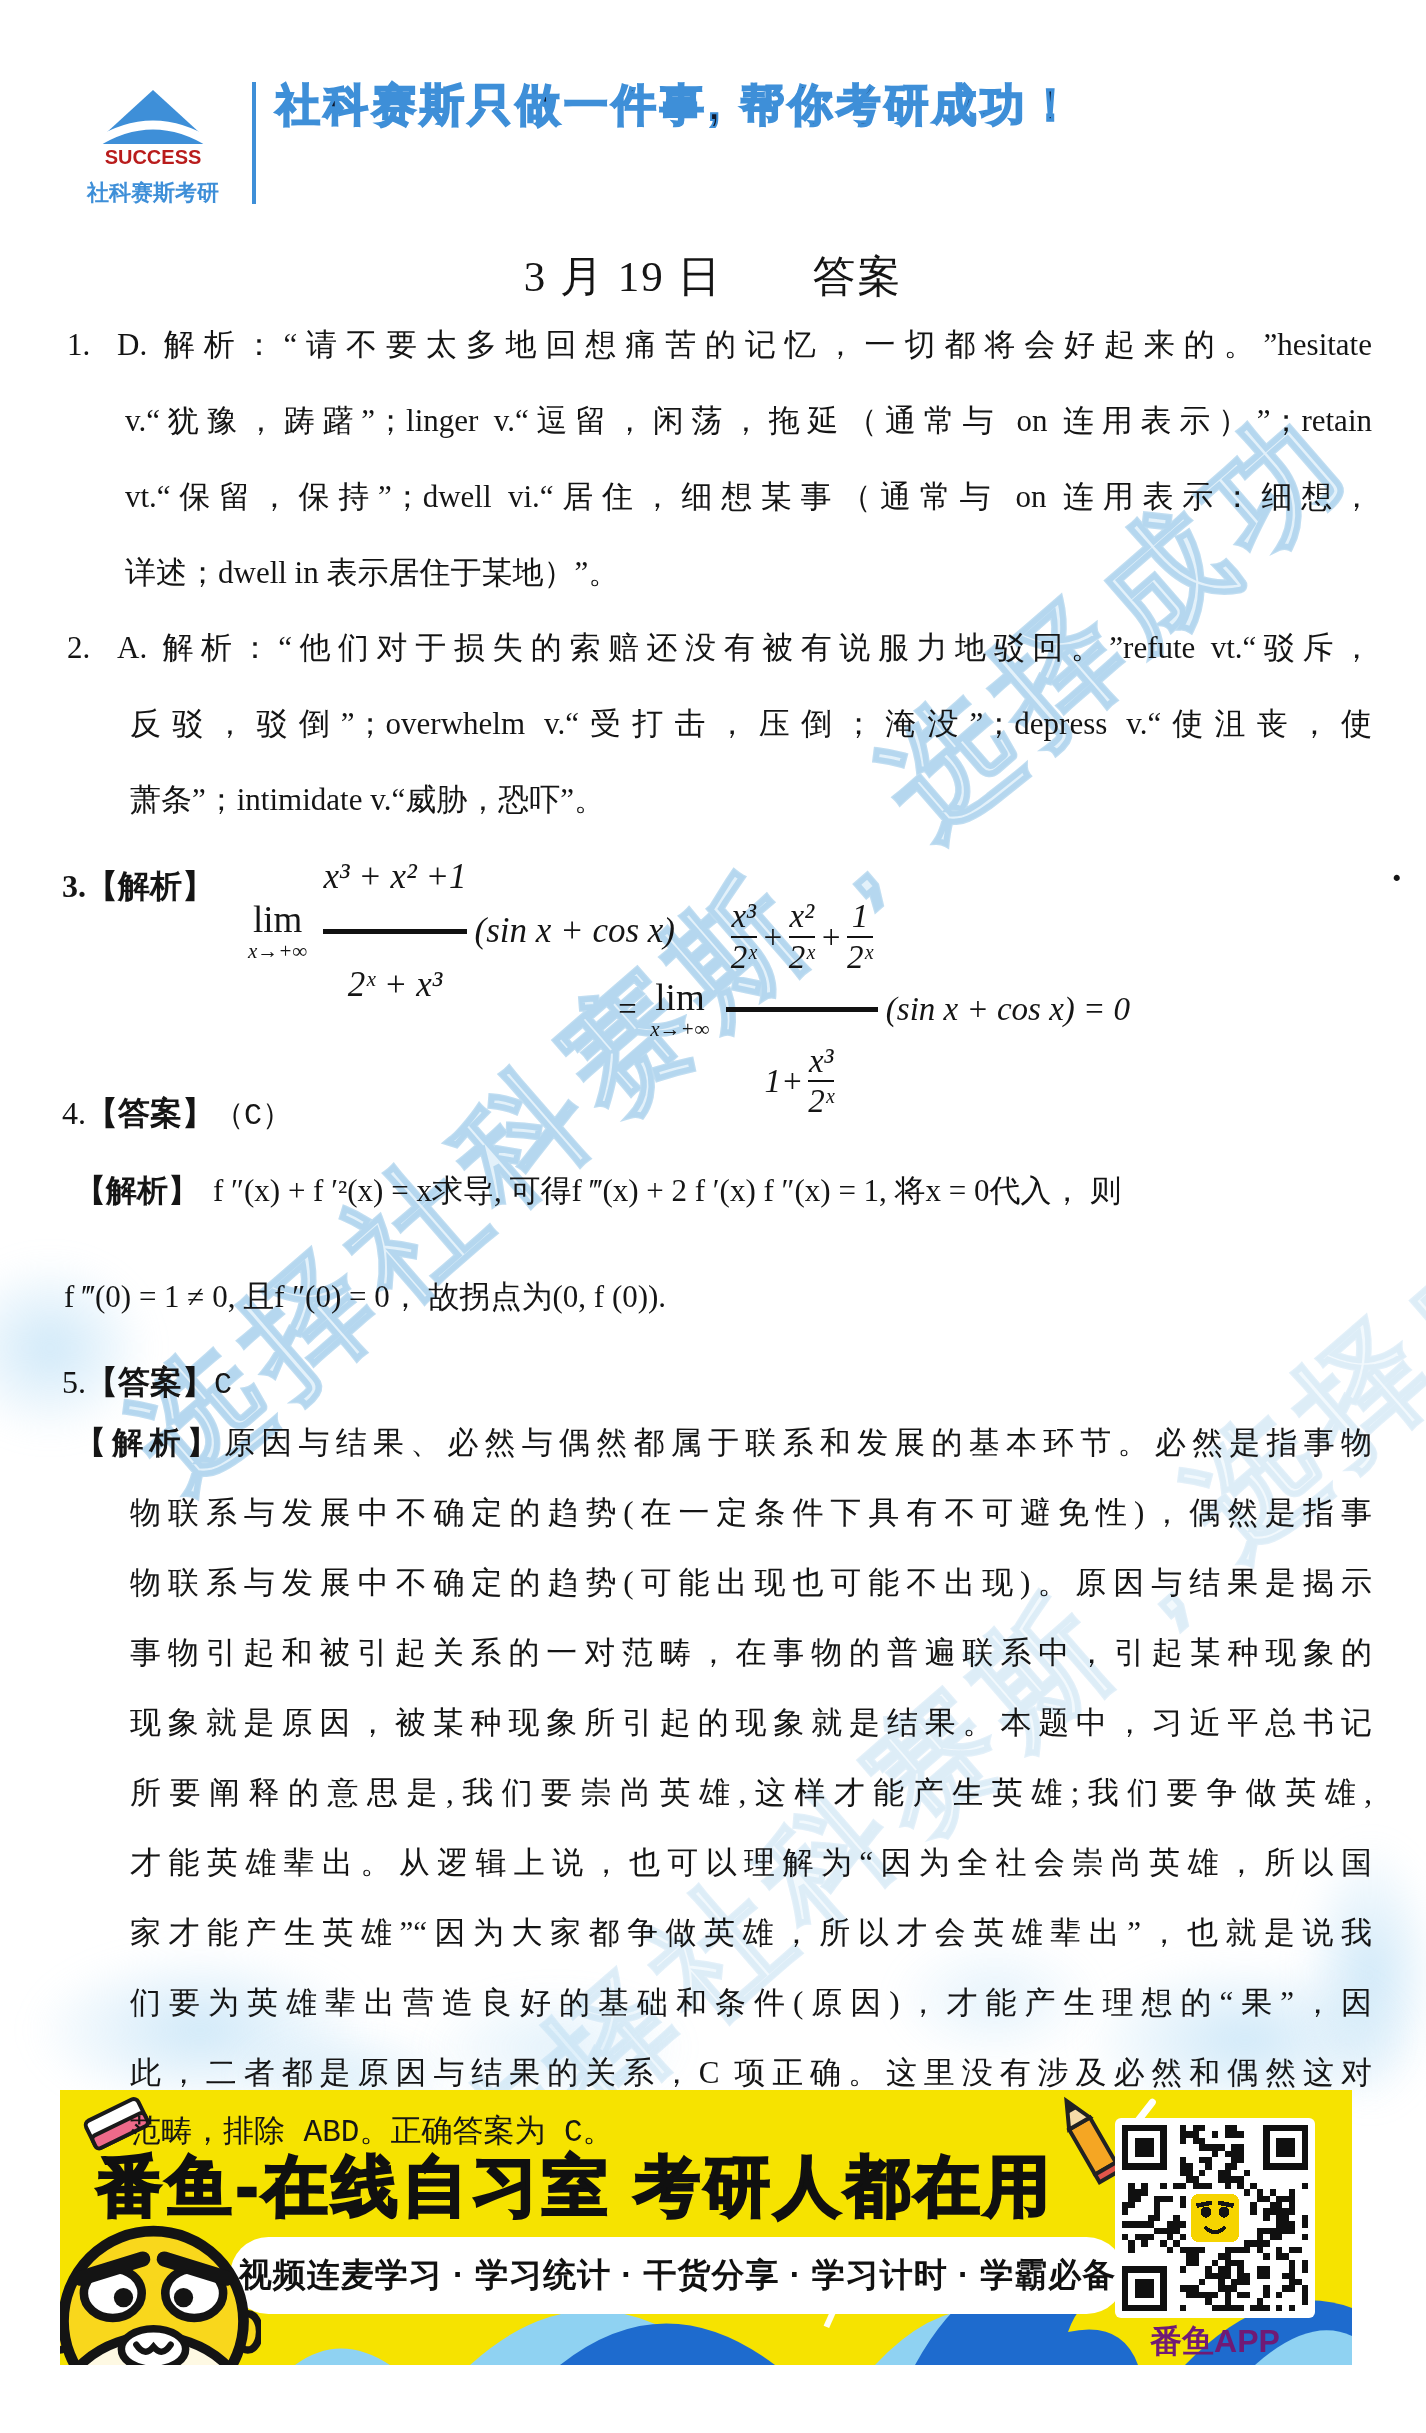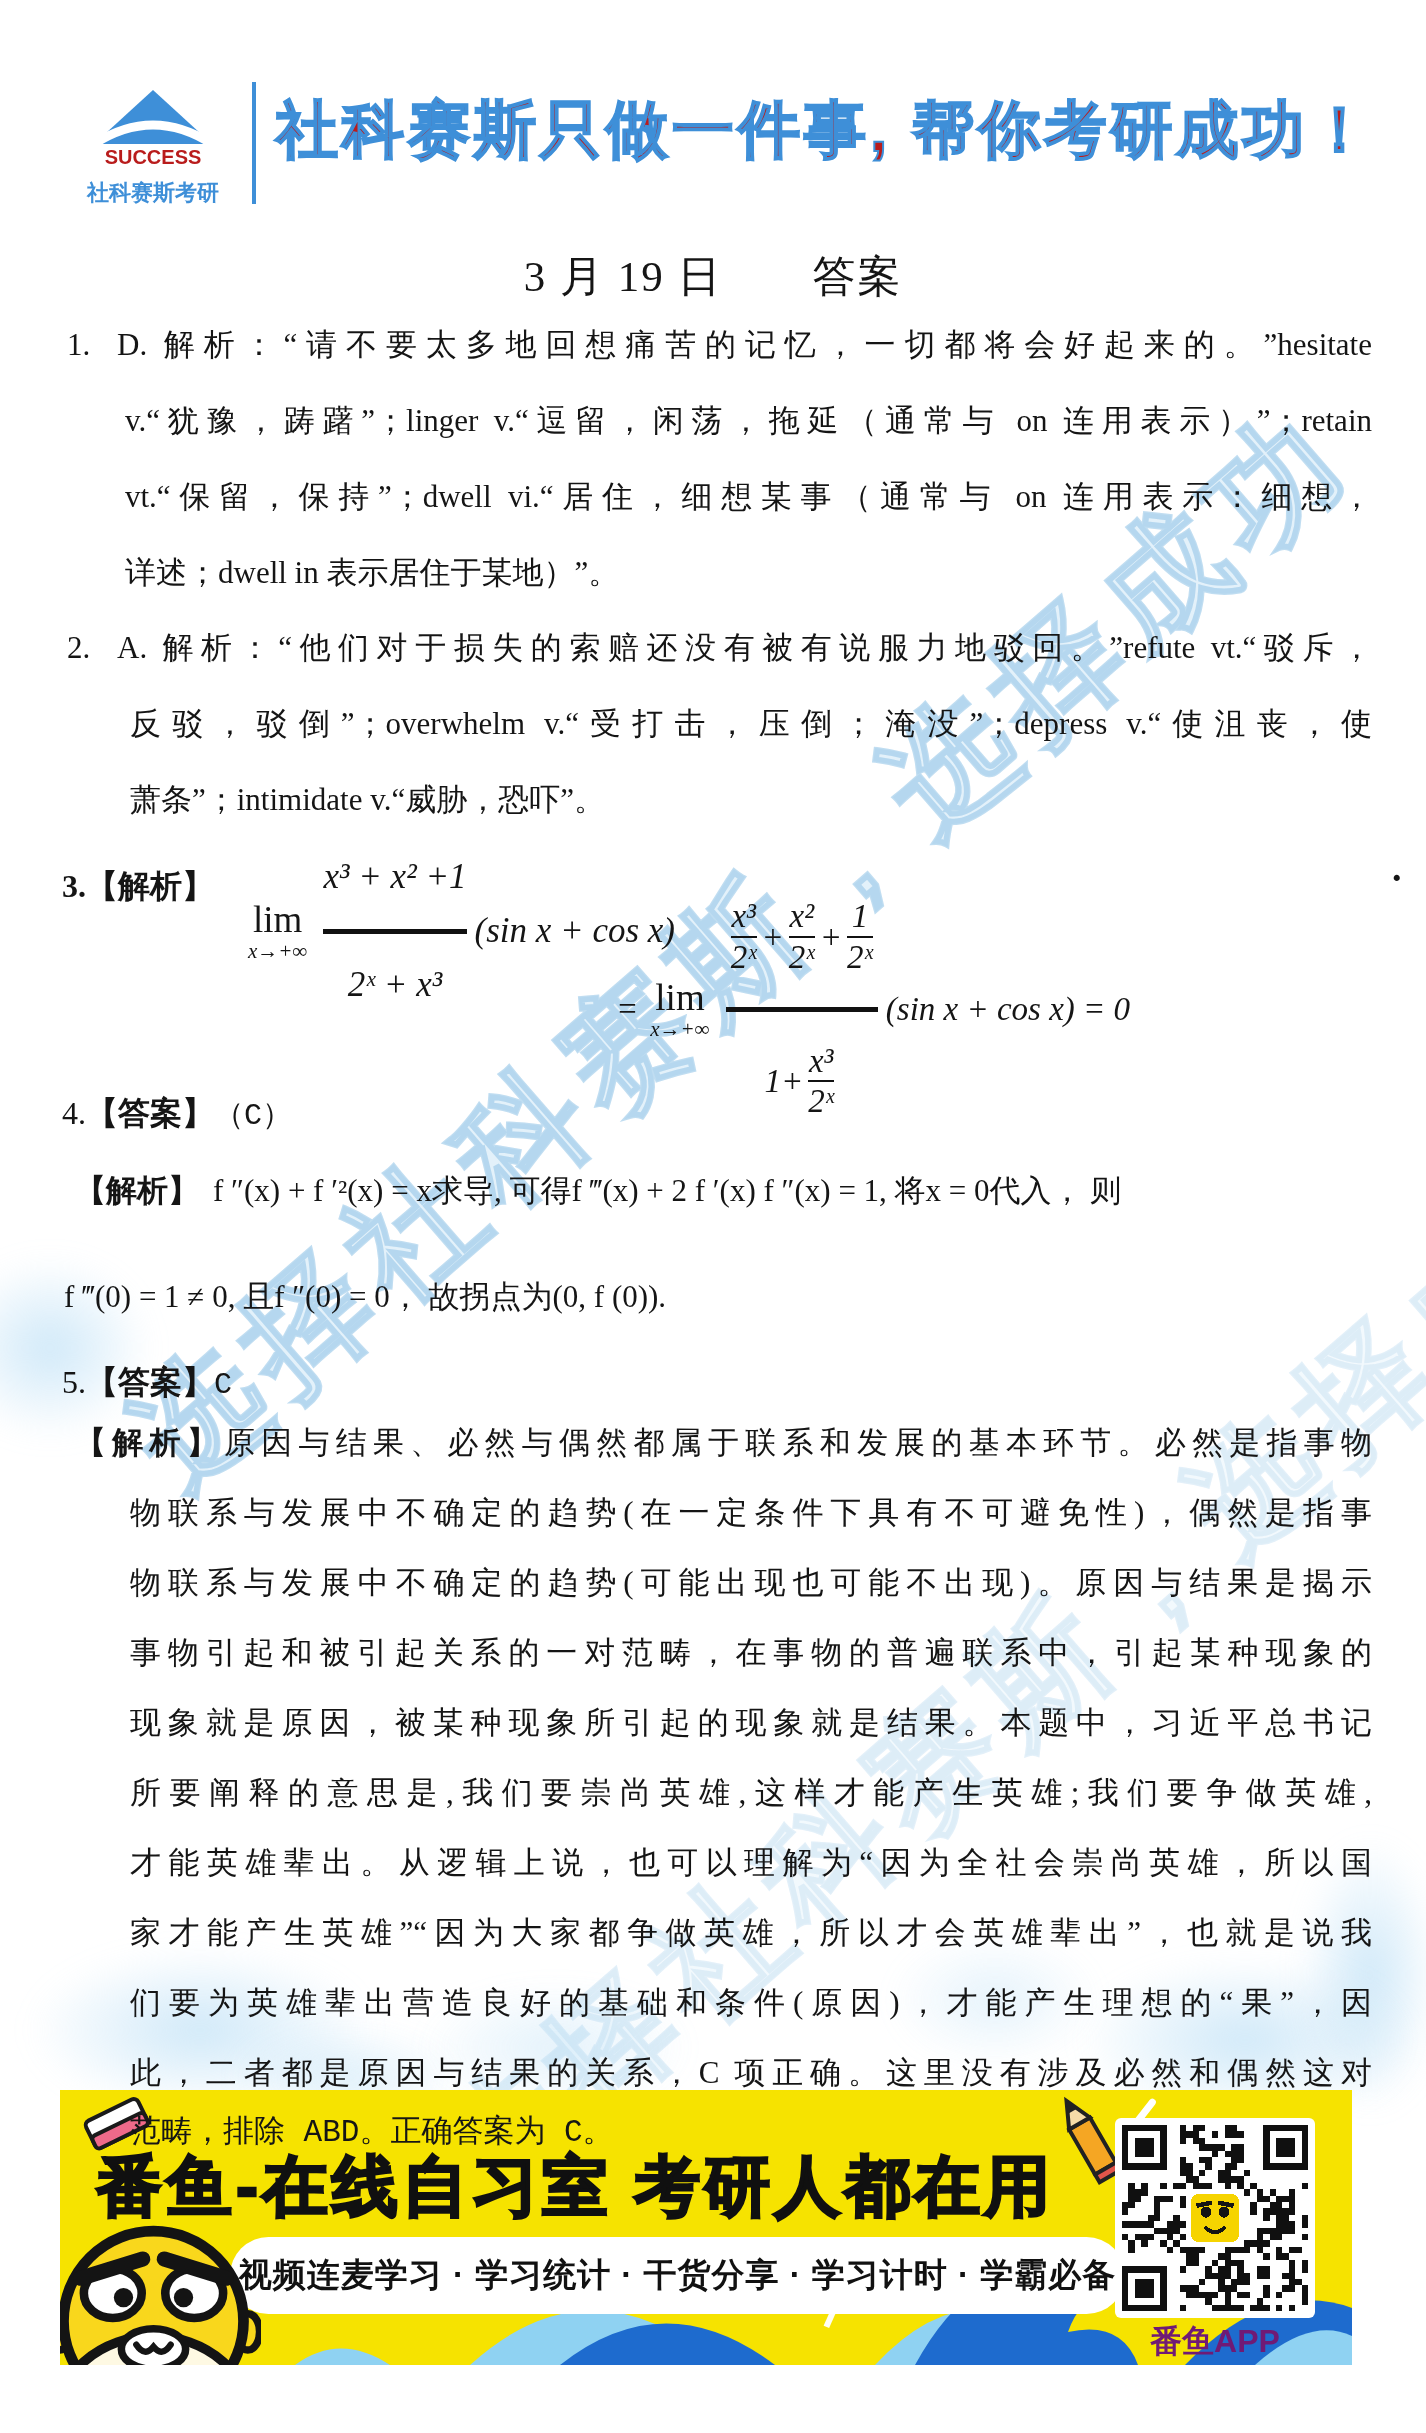--- a/index.html
+++ b/index.html
@@ -19,23 +19,23 @@
 
   
   .logo-tri{position:absolute;left:90px;top:86px;z-index:1;}
   .logo-success{position:absolute;left:88px;top:146px;z-index:1;width:130px;text-align:center;
       font-family:"Liberation Sans","DejaVu Sans",sans-serif;font-weight:800;font-size:20px;
       color:#b91c1c;letter-spacing:0px;}
   .logo-sub{position:absolute;left:82px;top:178px;z-index:1;width:142px;text-align:center;
       font-family:"Liberation Sans","DejaVu Sans",sans-serif;font-weight:800;font-size:22px;
       color:#3E8FD8;}
   .logo-divider{position:absolute;left:252px;top:82px;width:4px;height:122px;background:#3E8FD8;z-index:1;}
-  .slogan{position:absolute;left:276px;top:88px;z-index:1;
-      font-family:"Liberation Sans","DejaVu Sans",sans-serif;font-weight:800;font-size:62px;
-      letter-spacing:4px;color:#b91c1c;-webkit-text-stroke:2px #3E8FD8;white-space:nowrap;}
+  .slogan{position:absolute;left:276px;top:76px;z-index:1;
+      font-family:"Liberation Sans","DejaVu Sans",sans-serif;font-weight:800;font-size:44px;
+      letter-spacing:4px;color:#0f172a;-webkit-text-stroke:2px #3E8FD8;white-space:nowrap;}
 
   
   .title{position:absolute;left:0;top:248px;width:1426px;text-align:center;z-index:1;
       font-size:43px;font-weight:500;letter-spacing:2px;}
   .ln{position:absolute;z-index:1;font-size:31px;line-height:1.25;white-space:nowrap;}
   .just{white-space:normal;text-align:justify;text-align-last:justify;}
   .lbl{font-weight:700;}
   .numlab{display:inline-block;min-width:50px;}
   .cval{font-family:"Liberation Mono","DejaVu Sans Mono",monospace;font-size:30px;}
 

